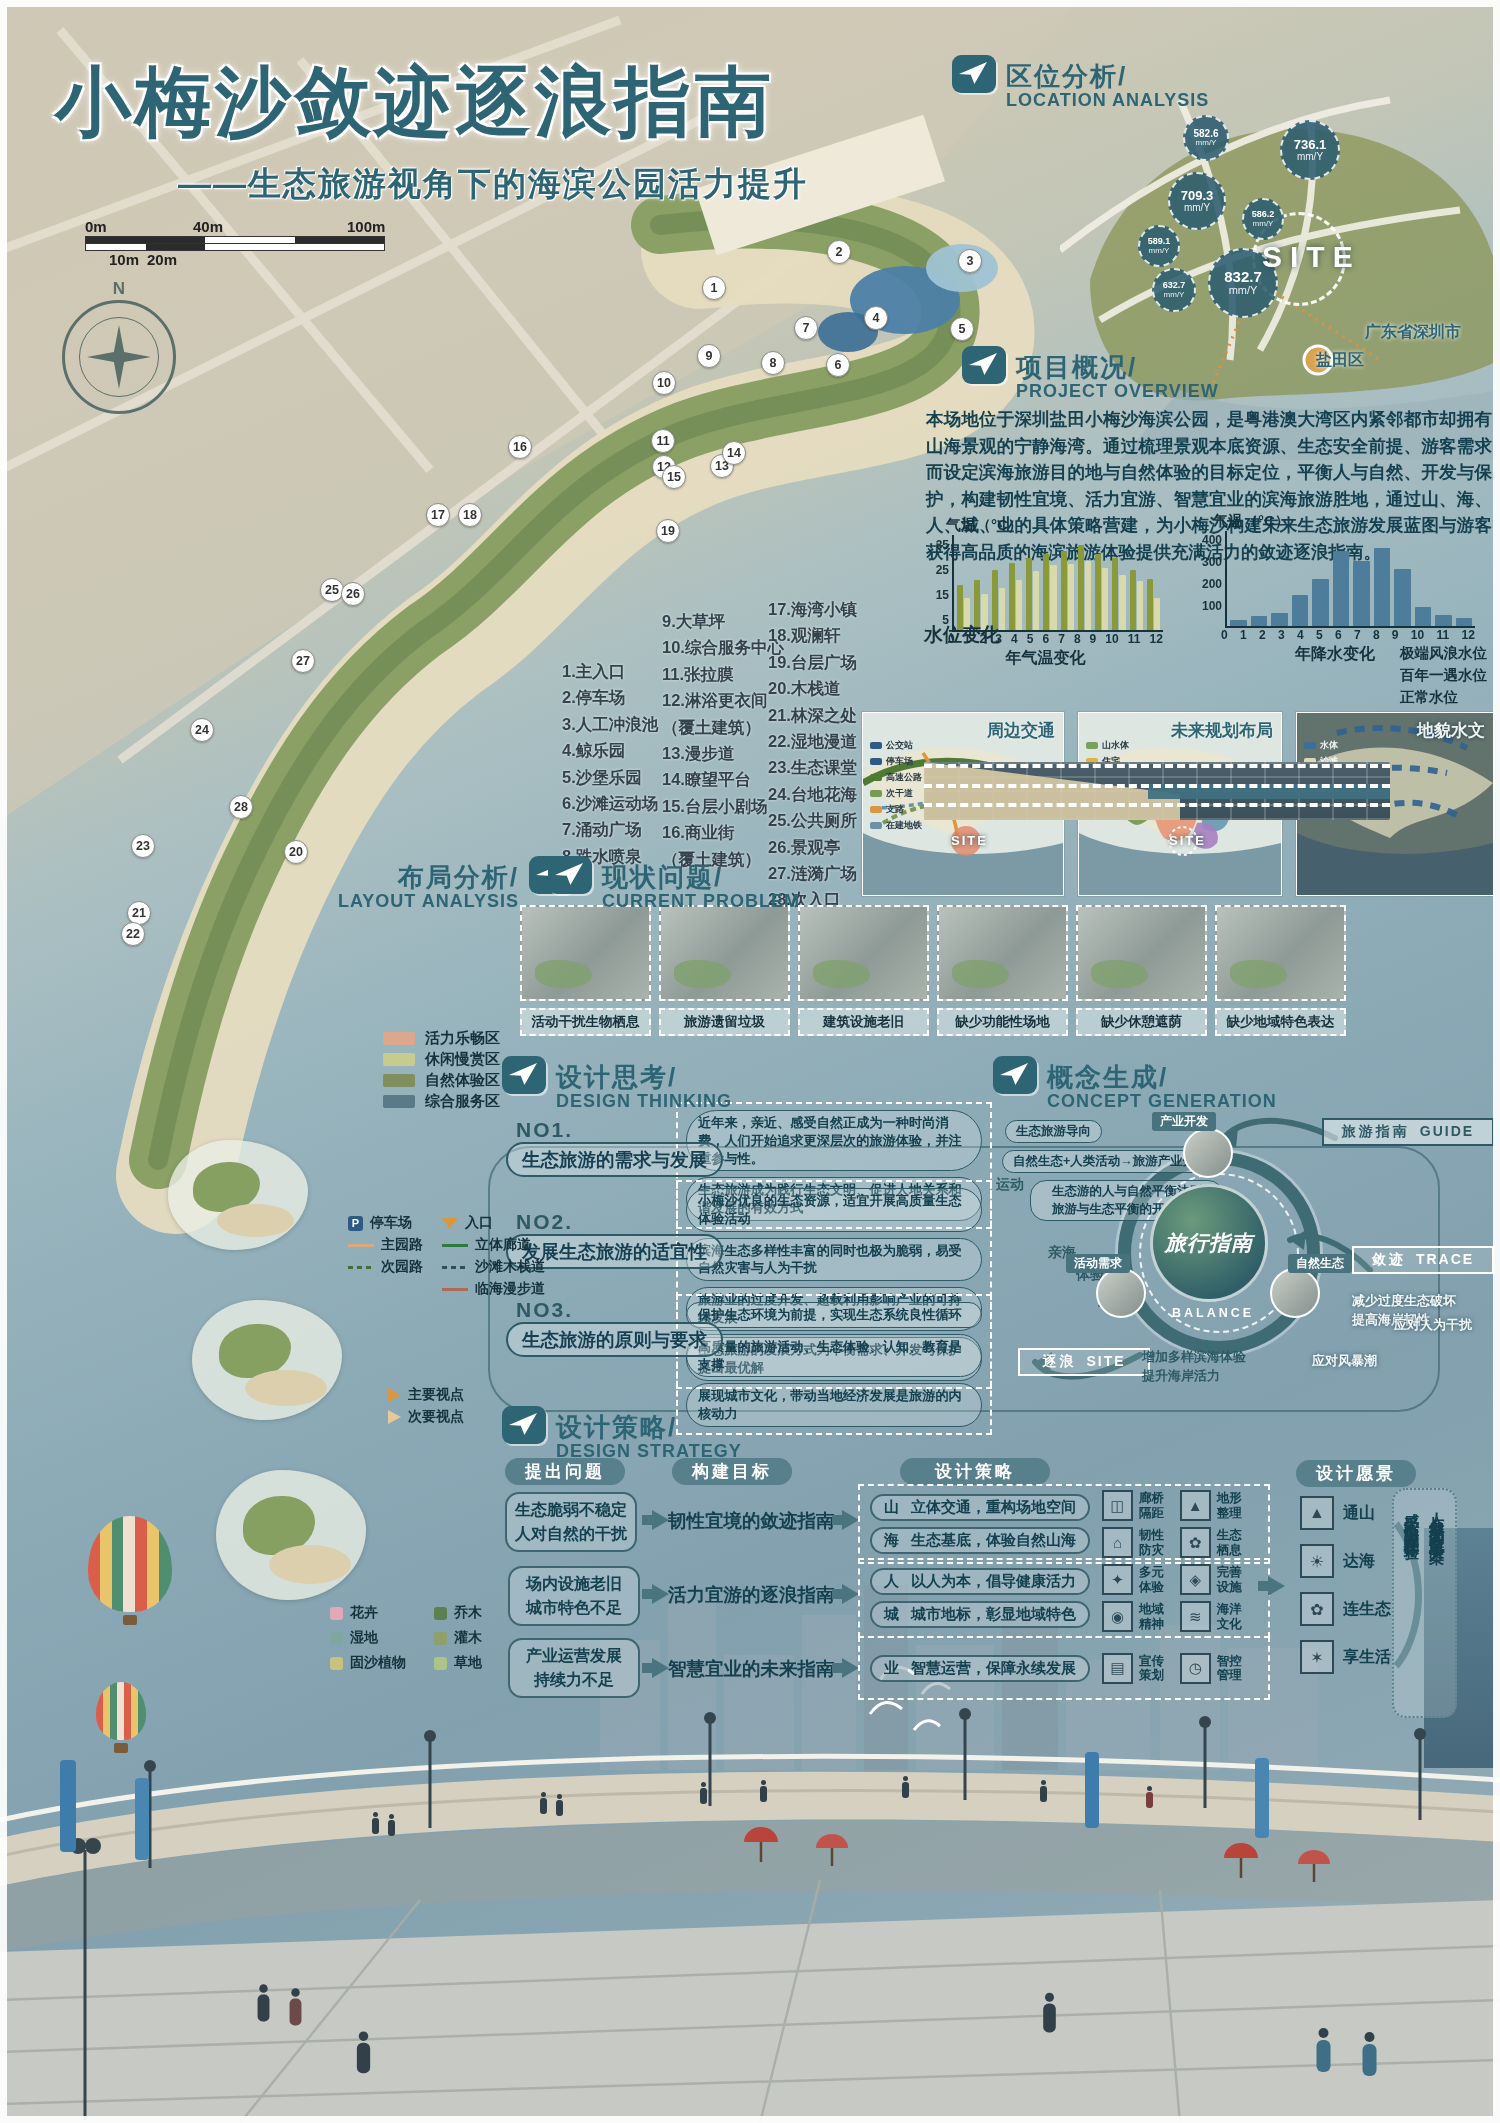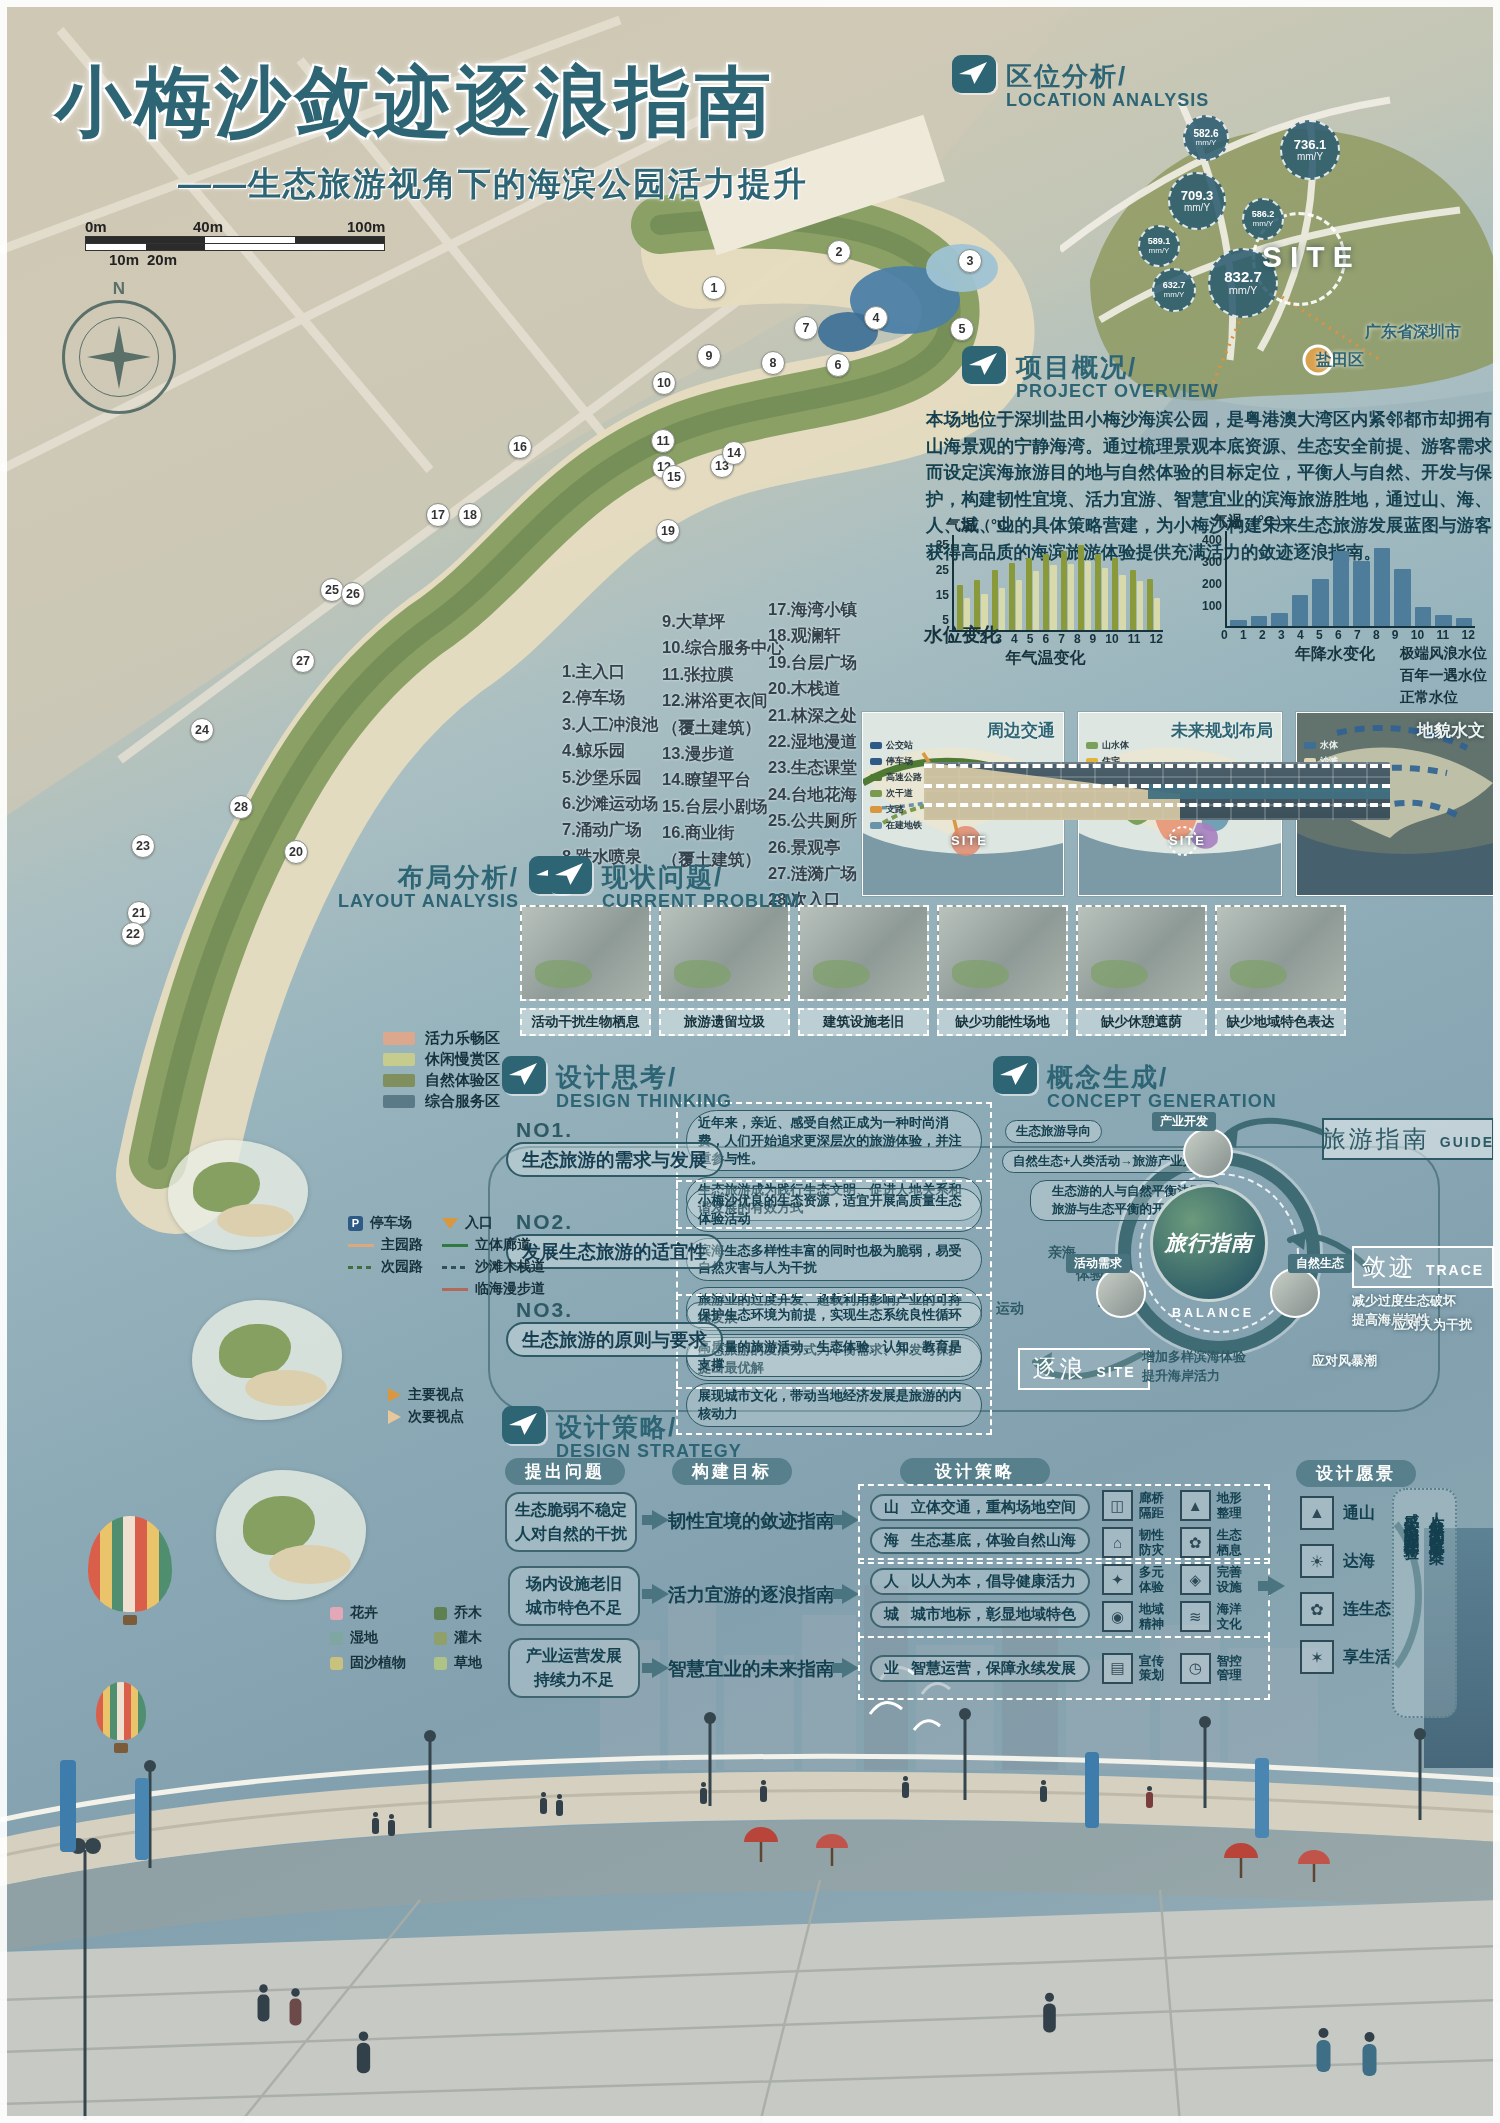--- a/index.html
+++ b/index.html
@@ -112,21 +112,21 @@
   .scatter-w{position:absolute;font-size:14px;font-weight:800;color:#2e5a66;z-index:4;}
   .cring{position:absolute;border-radius:50%;border:13px solid #3e6b74;box-shadow:0 0 0 3px rgba(255,255,255,.35);z-index:3;}
   .cring::before{content:"";position:absolute;inset:8px;border:2px dashed rgba(255,255,255,.85);border-radius:50%;}
   .ccenter{position:absolute;border-radius:50%;background:radial-gradient(circle at 35% 30%,#6b9a7c,#2f5e68 75%);
     display:flex;align-items:center;justify-content:center;color:#fff;font-style:italic;font-weight:900;font-size:21px;letter-spacing:1px;z-index:5;border:3px solid rgba(255,255,255,.7);}
   .cnode{position:absolute;width:46px;height:46px;border-radius:50%;background:linear-gradient(135deg,#c9cfc8,#848f8c);border:2px solid #fff;z-index:5;}
   .cnode-lab{position:absolute;background:#47727e;color:#fff;font-size:12px;font-weight:700;padding:1px 8px;border-radius:3px;z-index:6;white-space:nowrap;}
   .balance{position:absolute;color:#fff;font-size:12.5px;font-weight:700;letter-spacing:3px;z-index:6;}
   .kw-box{position:absolute;border:2.5px solid #2e5a66;background:rgba(240,246,246,.55);color:#2e5a66;
     display:flex;align-items:baseline;gap:10px;justify-content:center;padding:3px 10px;z-index:6;white-space:nowrap;}
-  .kw-box .zh{font-size:24px;font-weight:400;letter-spacing:3px;} .kw-box .en{font-size:14px;font-weight:700;letter-spacing:2px;}
+  .kw-box .zh{font-size:14px;font-weight:700;letter-spacing:3px;} .kw-box .en{font-size:14px;font-weight:700;letter-spacing:2px;}
   .kw-box.onsea{border-color:#fff;background:rgba(255,255,255,.12);color:#fff;}
   .kw-desc{position:absolute;font-size:13px;font-weight:800;line-height:1.45;white-space:pre-line;z-index:6;}
   .note-w{position:absolute;color:#f2f7f7;font-size:13px;font-weight:800;z-index:6;text-shadow:0 0 4px rgba(20,50,60,.7);}
   
   .col-pill{background:#57808c;color:#fff;border-radius:16px;font-size:17px;font-weight:800;letter-spacing:3px;
     display:flex;align-items:center;justify-content:center;z-index:6;}
   .prb-box{border:2px solid #3f6570;border-radius:14px;background:rgba(240,246,246,.25);display:flex;align-items:center;justify-content:center;
     text-align:center;font-size:16px;font-weight:800;color:#14404f;white-space:pre-line;line-height:1.5;z-index:6;}
   .goal-t{font-size:18.5px;font-weight:800;color:#14404f;white-space:nowrap;z-index:6;}
   .barrow{width:0;height:0;border-top:10px solid transparent;border-bottom:10px solid transparent;border-left:17px solid #4a7580;position:absolute;z-index:6;}
@@ -783,21 +783,21 @@
     <div class="hicon"></div>
     <div>
       <div class="ht-zh">概念生成/</div>
       <div class="ht-en">CONCEPT GENERATION</div>
     </div>
   </div>
   <div class="abs chip" style="left:1005px;top:1120px">生态旅游导向</div>
   <div class="abs chip" style="left:1002px;top:1150px">自然生态+人类活动→旅游产业开发</div>
   <div class="abs chip ml" style="left:1030px;top:1180px;width:172px;white-space:pre-line">生态游的人与自然平衡法则
 旅游与生态平衡的开发指南</div>
-  <span class="scatter-w" style="left:996px;top:1300px">运动</span>
+  <span class="scatter-w" style="left:996px;top:1176px">运动</span>
   <span class="scatter-w" style="left:1048px;top:1244px">亲海</span>
   <span class="scatter-w" style="left:1076px;top:1266px">体验</span>
   <span class="scatter-w" style="left:1098px;top:1292px">文化</span>
   <div class="cring" style="left:1118px;top:1152px;width:176px;height:176px"></div>
   <div class="ccenter" style="left:1150px;top:1184px;width:112px;height:112px">旅行指南</div>
   <div class="cnode" style="left:1183px;top:1128px"></div>
   <div class="cnode-lab" style="left:1152px;top:1112px">产业开发</div>
   <div class="cnode" style="left:1096px;top:1268px"></div>
   <div class="cnode-lab" style="left:1066px;top:1254px">活动需求</div>
   <div class="cnode" style="left:1270px;top:1268px"></div>

